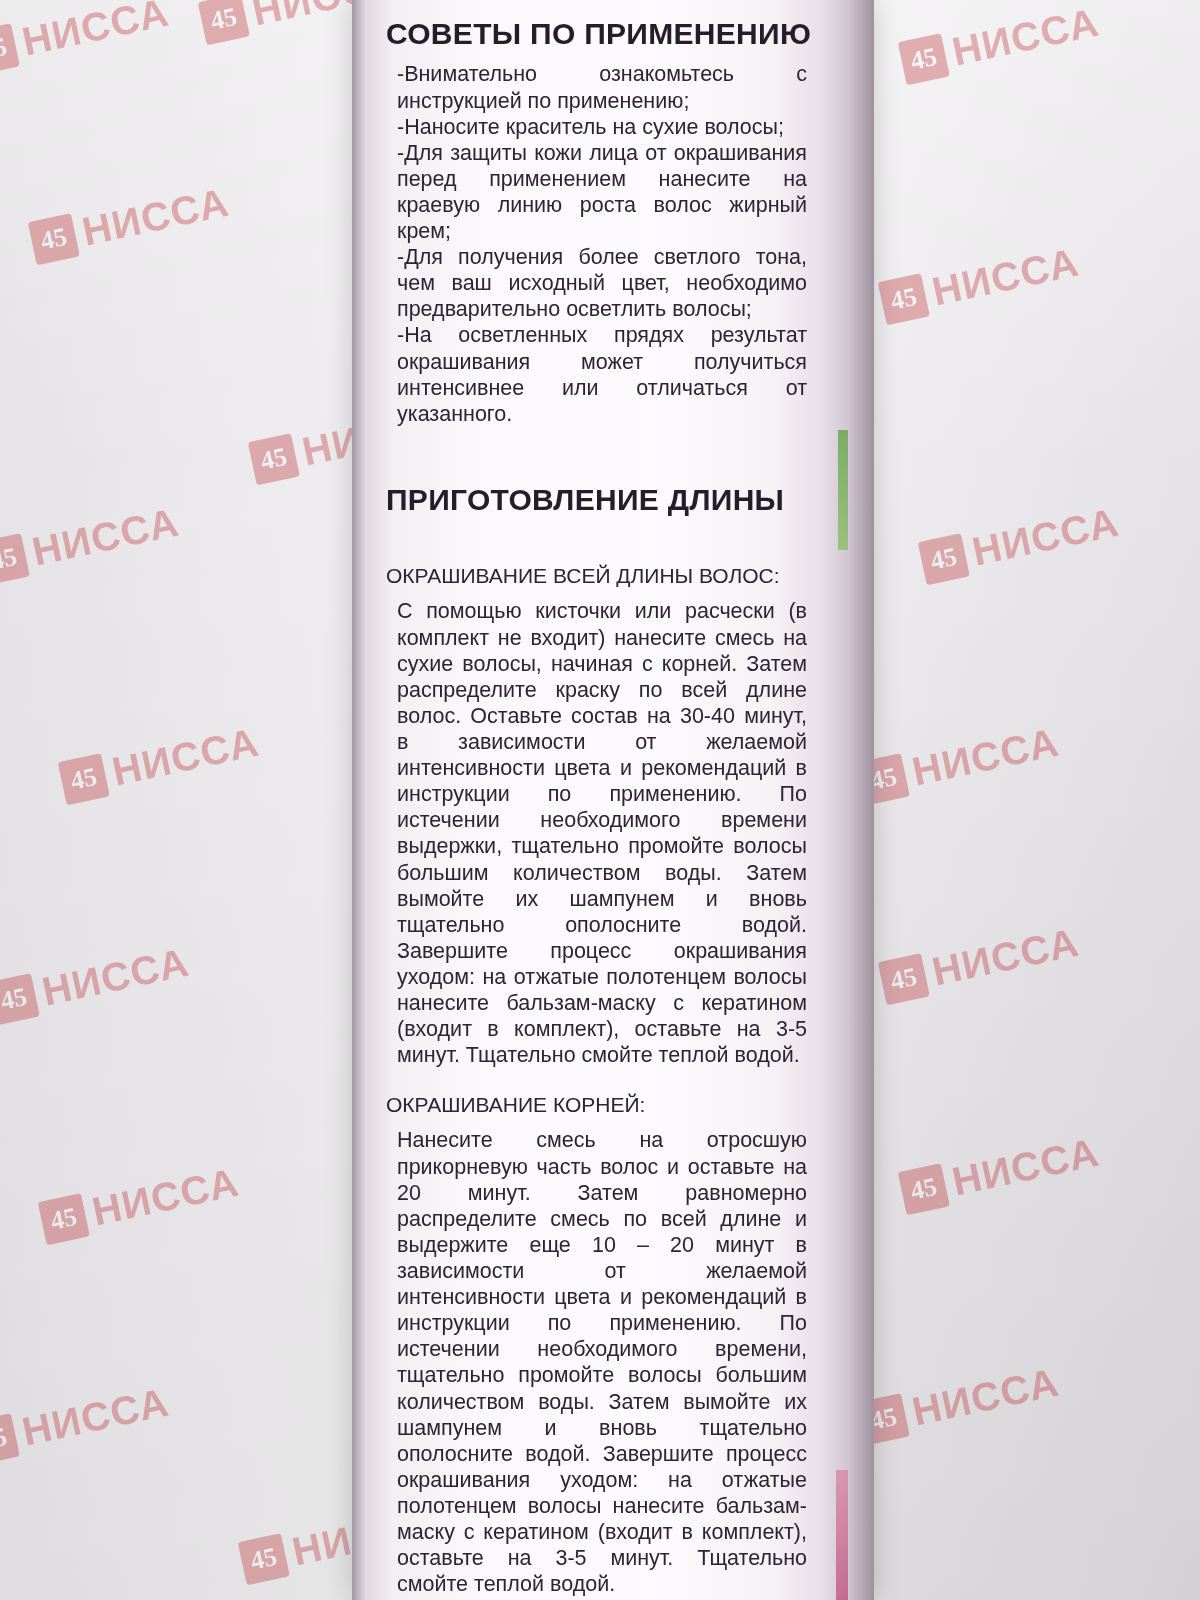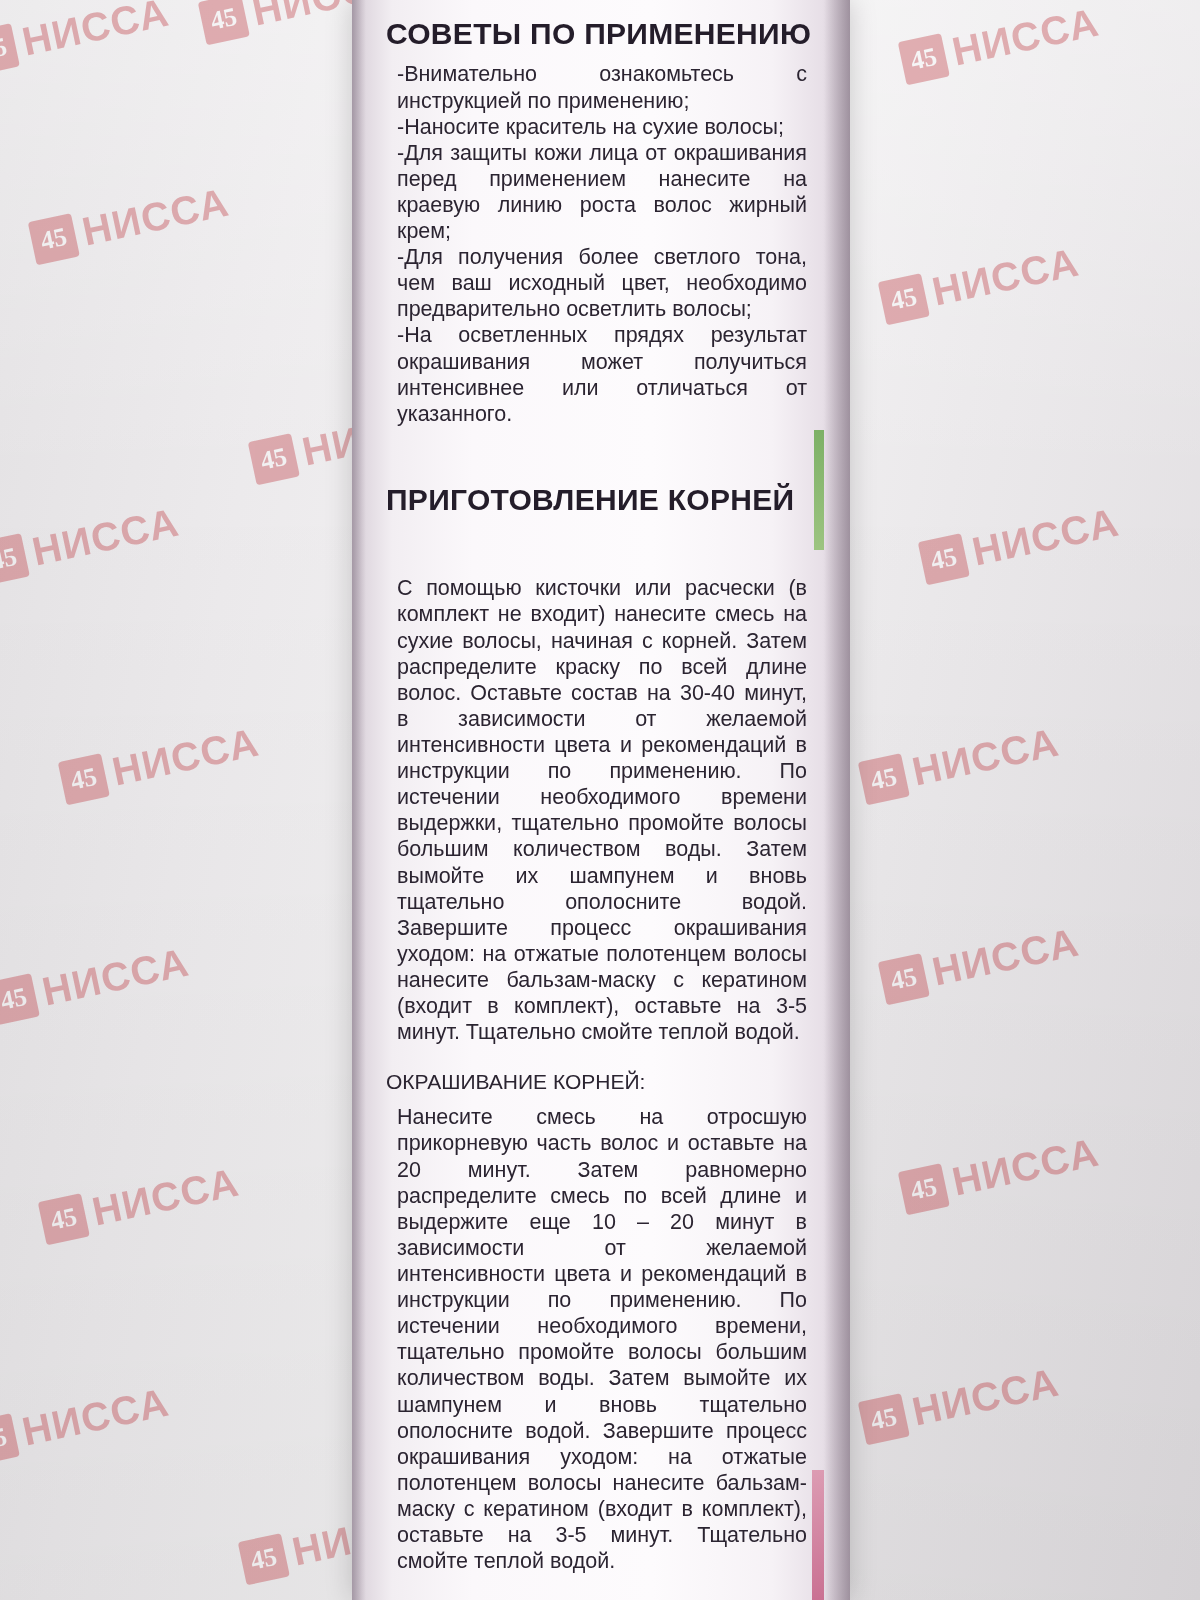--- a/index.html
+++ b/index.html
@@ -71,20 +71,21 @@
   .carton {
     position: absolute;
     top: 0;
     left: 352px;
     width: 498px;
     height: 1600px;
     background: linear-gradient(90deg,
         #c9bfca 0px, #ded6de 10px, #f2eef2 40px, #fbf8fb 120px,
         #fdfbfd 300px, #f6f2f6 420px, #e7dfe7 470px, #cfc4cf 498px);
     box-shadow: 0 0 26px rgba(0,0,0,.18);
+    padding-left: 24px;
   }
   .carton-edge-left {
     position: absolute;
     top: 0; left: 0;
     width: 14px; height: 100%;
     background: linear-gradient(90deg, rgba(120,105,120,.45), rgba(120,105,120,0));
   }
   .carton-edge-right {
     position: absolute;
     top: 0; right: 0;
@@ -241,24 +242,25 @@
   <div class="color-strip"></div>
   <div class="color-strip-2"></div>
 
   <div class="panel-text">
 
     <h2 class="section-title">СОВЕТЫ ПО ПРИМЕНЕНИЮ</h2>
     <p class="body">-Внимательно ознакомьтесь с инструкцией по применению;<br>-Наносите краситель на сухие волосы;<br>-Для защиты кожи лица от окрашивания перед применением нанесите на краевую линию роста волос жирный крем;<br>-Для получения более светлого тона, чем ваш исходный цвет, необходимо предварительно осветлить волосы;<br>-На осветленных прядях результат окрашивания может получиться интенсивнее или отличаться от указанного.</p>
 
     <div class="gap-lg"></div>
 
-    <h2 class="section-title">ПРИГОТОВЛЕНИЕ КОРНЕЙ</h2>
+    <h2 class="section-title">ПРИГОТОВЛЕНИЕ ДЛИНЫ</h2>
 
     <div class="gap-lg"></div>
 
+    <div class="sub-title">ОКРАШИВАНИЕ ВСЕЙ ДЛИНЫ ВОЛОС:</div>
     <p class="body">С помощью кисточки или расчески (в комплект не входит) нанесите смесь на сухие волосы, начиная с корней. Затем распределите краску по всей длине волос. Оставьте состав на 30-40 минут, в зависимости от желаемой интенсивности цвета и рекомендаций в инструкции по применению. По истечении необходимого времени выдержки, тщательно промойте волосы большим количеством воды. Затем вымойте их шампунем и вновь тщательно ополосните водой. Завершите процесс окрашивания уходом: на отжатые полотенцем волосы нанесите бальзам-маску с кератином (входит в комплект), оставьте на 3-5 минут. Тщательно смойте теплой водой.</p>
 
     <div class="gap-sm"></div>
 
     <div class="sub-title">ОКРАШИВАНИЕ КОРНЕЙ:</div>
     <p class="body">Нанесите смесь на отросшую прикорневую часть волос и оставьте на 20 минут. Затем равномерно распределите смесь по всей длине и выдержите еще 10 – 20 минут в зависимости от желаемой интенсивности цвета и рекомендаций в инструкции по применению. По истечении необходимого времени, тщательно промойте волосы большим количеством воды. Затем вымойте их шампунем и вновь тщательно ополосните водой. Завершите процесс окрашивания уходом: на отжатые полотенцем волосы нанесите бальзам-маску с кератином (входит в комплект), оставьте на 3-5 минут. Тщательно смойте теплой водой.</p>
 
   </div>
 </div>
 

